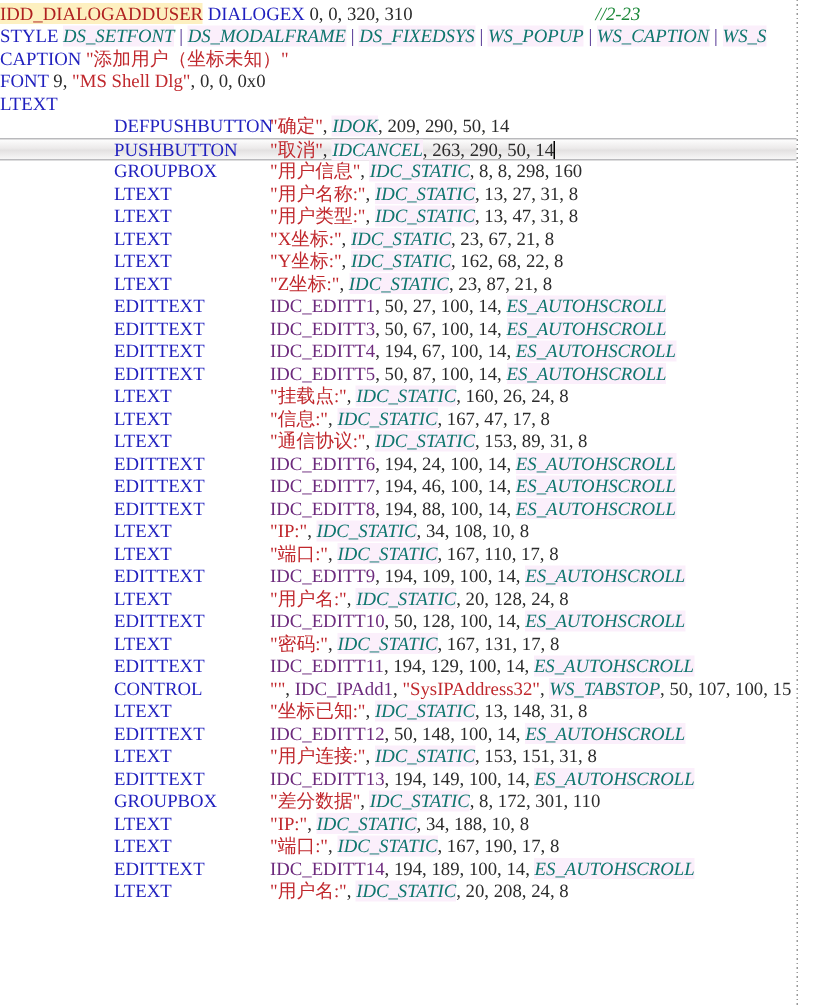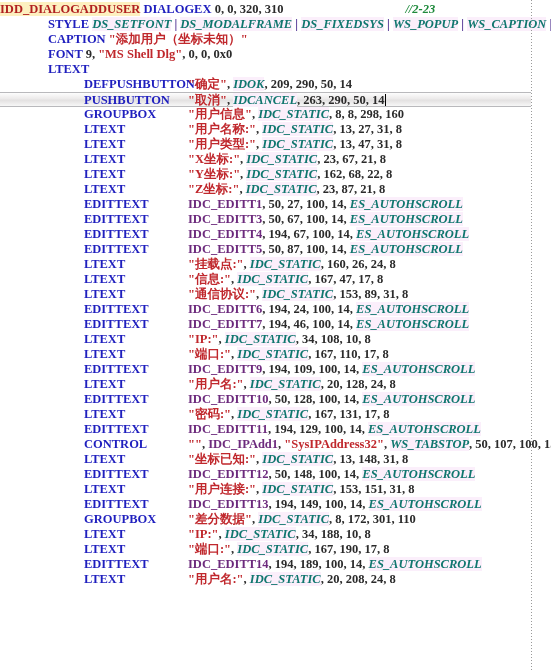--- a/index.html
+++ b/index.html
@@ -43,38 +43,37 @@
     padding-top: 2px;
   }
 
   .line {
     position: relative;
     height: 15px;
     line-height: 15px;
     white-space: nowrap;
     font-size: 12.5px;
     letter-spacing: 0px;
-    font-weight: bold;
   }
 
   
   .line.current {
     background: linear-gradient(to bottom, #fdfdfd 0%, #eceaea 45%, #e3e1e1 55%, #f7f7f7 100%);
     border-top: 1px solid #b9b9bc;
     border-bottom: 1px solid #b9b9bc;
     height: 15px;
     box-sizing: border-box;
     width: 531px;
   }
 
   .indent1 { display: inline-block; width: 36px; }
-  .kwcol   { display: inline-block; width: 104px; }
+  .kwcol   { display: inline-block; width: 104px; margin-left: 40px; }
 
   
-  .kw       { color: #1f1fbe; padding-left: 48px; }                 
+  .kw       { color: #1f1fbe; }                 
   .kw2      { color: #1f1fbe; }                 
   .id-hl    { color: #b02020; background: #fdf0c0; }  
   .str      { color: #c0282d; }                 
   .sym      { color: #0f766e; background: #fbeffb; font-style: italic; } 
   .sym2     { color: #6d2b7d; text-align: right; }                 
   .num      { color: #2b2b2b; }                 
   .cmt      { color: #1f8a3c; font-style: italic; }
   .pipe     { color: #4b2b8f; }
 
   .caret {
@@ -109,20 +108,21 @@
       <div class="line"><span class="indent1">&nbsp;</span><span class="kw kwcol">LTEXT</span><span class="str">"Z坐标:"</span><span class="num">, </span><span class="sym">IDC_STATIC</span><span class="num">, 23, 87, 21, 8</span></div>
       <div class="line"><span class="indent1">&nbsp;</span><span class="kw kwcol">EDITTEXT</span><span class="sym2">IDC_EDITT1</span><span class="num">, 50, 27, 100, 14, </span><span class="sym">ES_AUTOHSCROLL</span></div>
       <div class="line"><span class="indent1">&nbsp;</span><span class="kw kwcol">EDITTEXT</span><span class="sym2">IDC_EDITT3</span><span class="num">, 50, 67, 100, 14, </span><span class="sym">ES_AUTOHSCROLL</span></div>
       <div class="line"><span class="indent1">&nbsp;</span><span class="kw kwcol">EDITTEXT</span><span class="sym2">IDC_EDITT4</span><span class="num">, 194, 67, 100, 14, </span><span class="sym">ES_AUTOHSCROLL</span></div>
       <div class="line"><span class="indent1">&nbsp;</span><span class="kw kwcol">EDITTEXT</span><span class="sym2">IDC_EDITT5</span><span class="num">, 50, 87, 100, 14, </span><span class="sym">ES_AUTOHSCROLL</span></div>
       <div class="line"><span class="indent1">&nbsp;</span><span class="kw kwcol">LTEXT</span><span class="str">"挂载点:"</span><span class="num">, </span><span class="sym">IDC_STATIC</span><span class="num">, 160, 26, 24, 8</span></div>
       <div class="line"><span class="indent1">&nbsp;</span><span class="kw kwcol">LTEXT</span><span class="str">"信息:"</span><span class="num">, </span><span class="sym">IDC_STATIC</span><span class="num">, 167, 47, 17, 8</span></div>
       <div class="line"><span class="indent1">&nbsp;</span><span class="kw kwcol">LTEXT</span><span class="str">"通信协议:"</span><span class="num">, </span><span class="sym">IDC_STATIC</span><span class="num">, 153, 89, 31, 8</span></div>
       <div class="line"><span class="indent1">&nbsp;</span><span class="kw kwcol">EDITTEXT</span><span class="sym2">IDC_EDITT6</span><span class="num">, 194, 24, 100, 14, </span><span class="sym">ES_AUTOHSCROLL</span></div>
       <div class="line"><span class="indent1">&nbsp;</span><span class="kw kwcol">EDITTEXT</span><span class="sym2">IDC_EDITT7</span><span class="num">, 194, 46, 100, 14, </span><span class="sym">ES_AUTOHSCROLL</span></div>
+      <div class="line"><span class="indent1">&nbsp;</span><span class="kw kwcol">EDITTEXT</span><span class="sym2">IDC_EDITT8</span><span class="num">, 194, 88, 100, 14, </span><span class="sym">ES_AUTOHSCROLL</span></div>
       <div class="line"><span class="indent1">&nbsp;</span><span class="kw kwcol">LTEXT</span><span class="str">"IP:"</span><span class="num">, </span><span class="sym">IDC_STATIC</span><span class="num">, 34, 108, 10, 8</span></div>
       <div class="line"><span class="indent1">&nbsp;</span><span class="kw kwcol">LTEXT</span><span class="str">"端口:"</span><span class="num">, </span><span class="sym">IDC_STATIC</span><span class="num">, 167, 110, 17, 8</span></div>
       <div class="line"><span class="indent1">&nbsp;</span><span class="kw kwcol">EDITTEXT</span><span class="sym2">IDC_EDITT9</span><span class="num">, 194, 109, 100, 14, </span><span class="sym">ES_AUTOHSCROLL</span></div>
       <div class="line"><span class="indent1">&nbsp;</span><span class="kw kwcol">LTEXT</span><span class="str">"用户名:"</span><span class="num">, </span><span class="sym">IDC_STATIC</span><span class="num">, 20, 128, 24, 8</span></div>
       <div class="line"><span class="indent1">&nbsp;</span><span class="kw kwcol">EDITTEXT</span><span class="sym2">IDC_EDITT10</span><span class="num">, 50, 128, 100, 14, </span><span class="sym">ES_AUTOHSCROLL</span></div>
       <div class="line"><span class="indent1">&nbsp;</span><span class="kw kwcol">LTEXT</span><span class="str">"密码:"</span><span class="num">, </span><span class="sym">IDC_STATIC</span><span class="num">, 167, 131, 17, 8</span></div>
       <div class="line"><span class="indent1">&nbsp;</span><span class="kw kwcol">EDITTEXT</span><span class="sym2">IDC_EDITT11</span><span class="num">, 194, 129, 100, 14, </span><span class="sym">ES_AUTOHSCROLL</span></div>
       <div class="line"><span class="indent1">&nbsp;</span><span class="kw kwcol">CONTROL</span><span class="str">""</span><span class="num">, </span><span class="sym2">IDC_IPAdd1</span><span class="num">, </span><span class="str">"SysIPAddress32"</span><span class="num">, </span><span class="sym">WS_TABSTOP</span><span class="num">, 50, 107, 100, 15</span></div>
       <div class="line"><span class="indent1">&nbsp;</span><span class="kw kwcol">LTEXT</span><span class="str">"坐标已知:"</span><span class="num">, </span><span class="sym">IDC_STATIC</span><span class="num">, 13, 148, 31, 8</span></div>
       <div class="line"><span class="indent1">&nbsp;</span><span class="kw kwcol">EDITTEXT</span><span class="sym2">IDC_EDITT12</span><span class="num">, 50, 148, 100, 14, </span><span class="sym">ES_AUTOHSCROLL</span></div>

